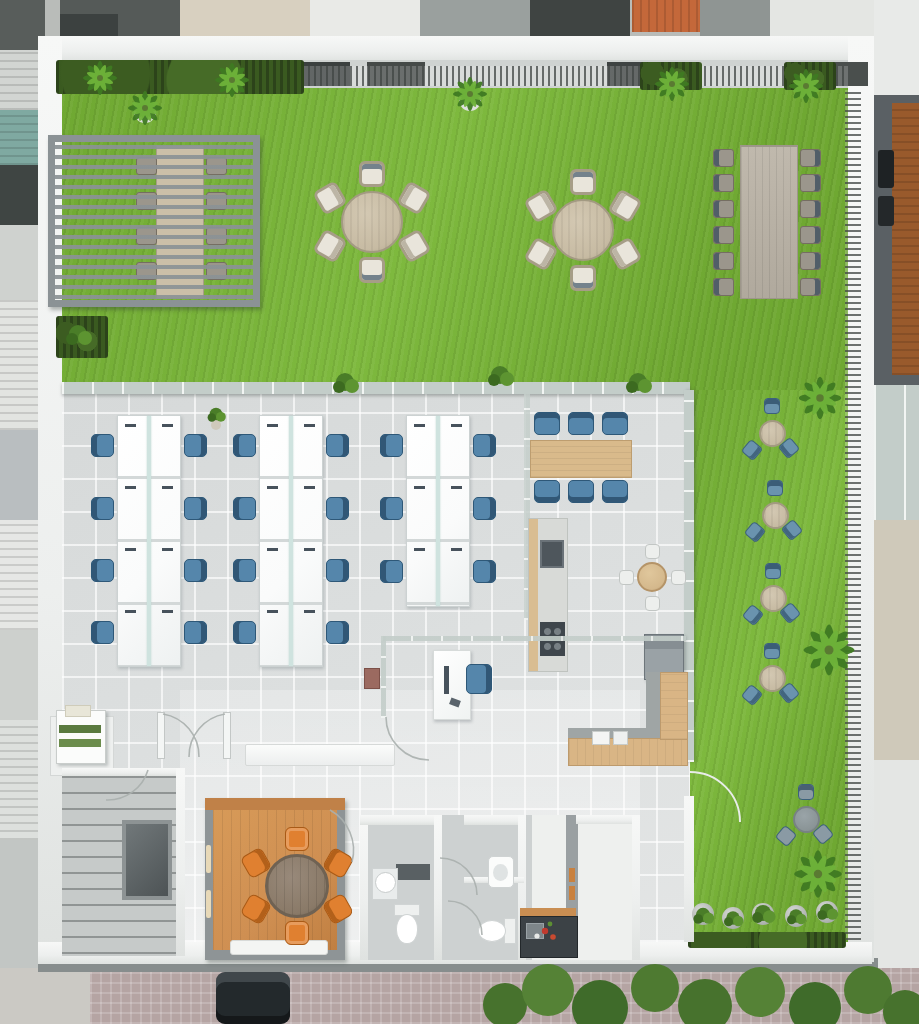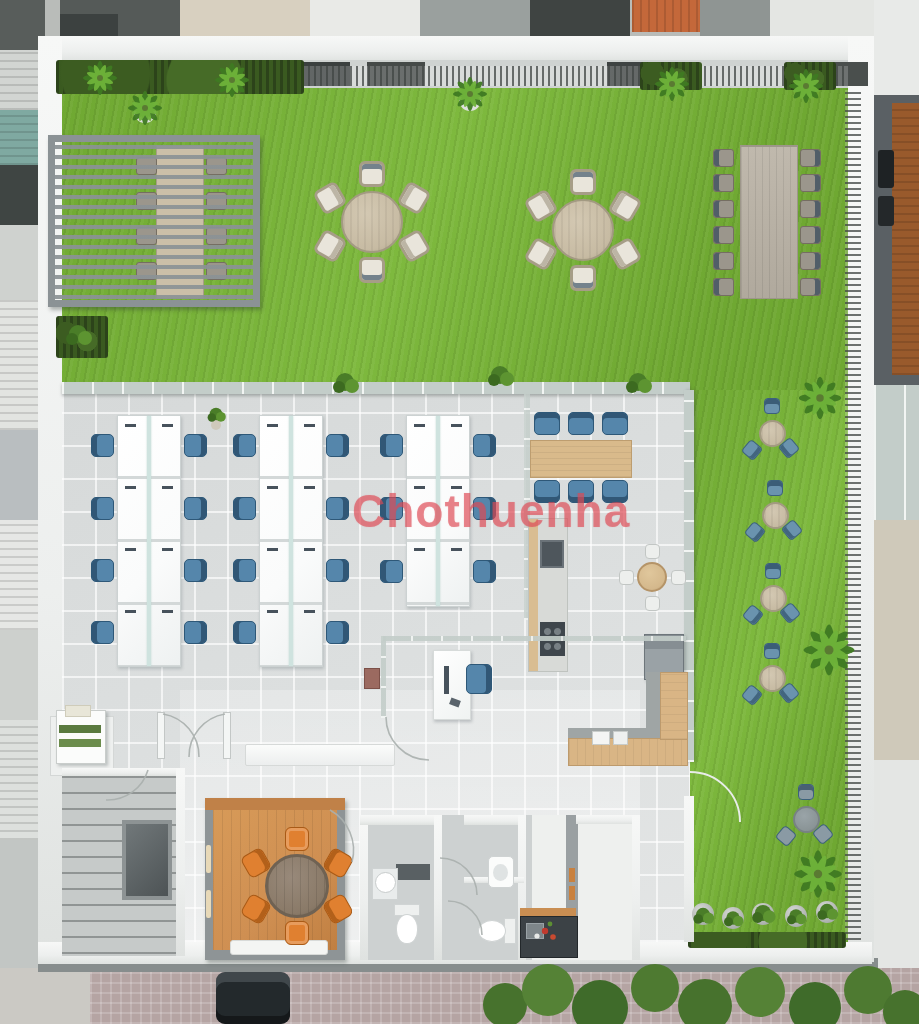--- a/index.html
+++ b/index.html
@@ -458,14 +458,13 @@
       <circle cx="600" cy="1008" r="28" fill="#3f6b2a"></circle>
         <circle cx="655" cy="988" r="24" fill="#4e7a31"></circle>
       <circle cx="705" cy="1006" r="27" fill="#47722d"></circle>
         <circle cx="760" cy="992" r="25" fill="#558236"></circle>
       <circle cx="815" cy="1008" r="26" fill="#3f6b2a"></circle>
         <circle cx="868" cy="990" r="24" fill="#4e7a31"></circle>
       <circle cx="905" cy="1012" r="22" fill="#47722d"></circle>
     </g>
   </svg>
 
-  <div id="watermark">Chothuenha</div>
 </div>
 
 </body></html>

